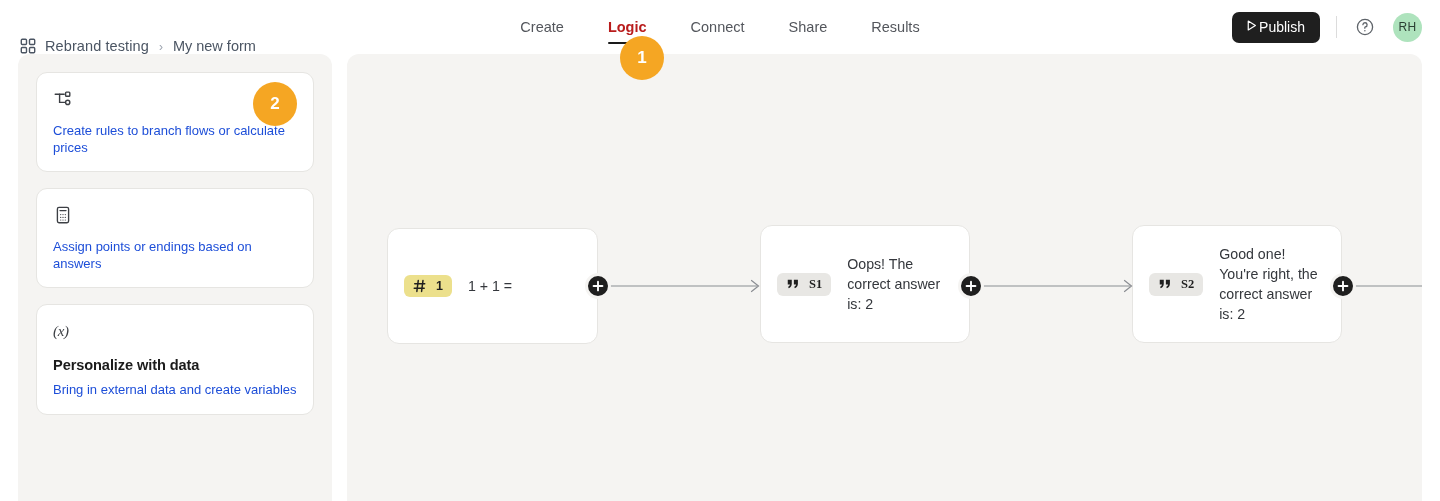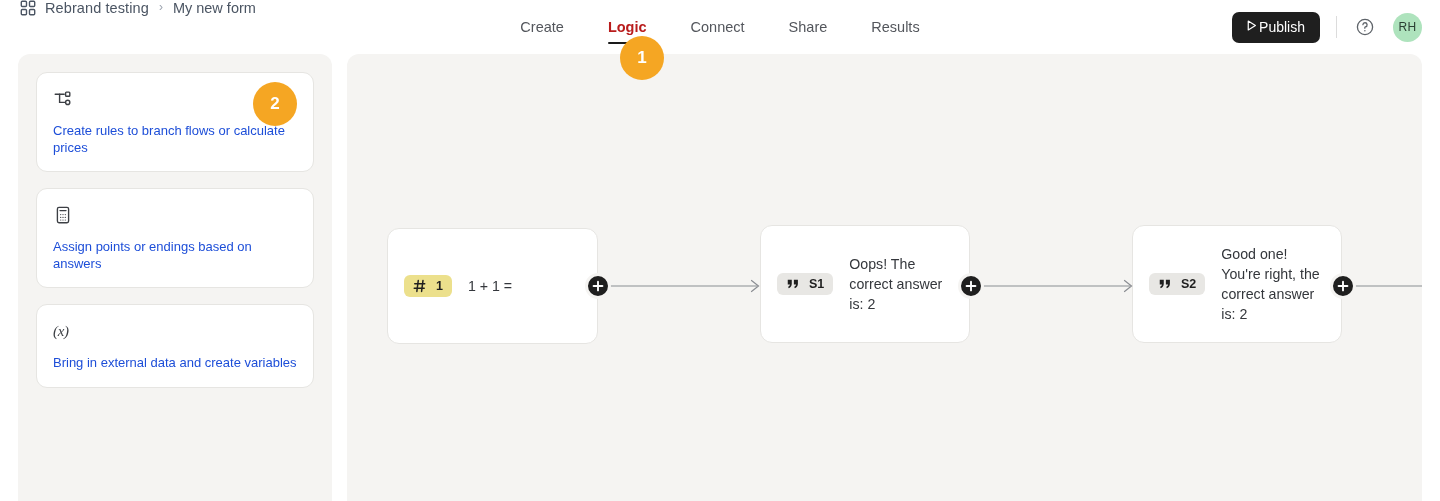--- a/index.html
+++ b/index.html
@@ -12,21 +12,21 @@
 
   
   .header {
     position: absolute; top: 0; left: 0;
     width: 1440px; height: 54px;
     background: #ffffff;
     display: flex; align-items: center;
   }
   .breadcrumb {
     position: absolute; left: 20px; top: 0; height: 54px;
-    display: flex; align-items: flex-start; gap: 9px;
+    display: flex; align-items: flex-end; gap: 9px;
   }
   .grid-icon { width: 16px; height: 16px; display: block; }
   .crumb-link {
     font-size: 14.5px; color: #4b5563; letter-spacing: .1px;
     white-space: nowrap;
   }
   .crumb-sep { font-size: 12px; color: #9ca3af; margin: 0 1px; }
   .crumb-current { font-size: 14.5px; color: #4b5563; white-space: nowrap; }
 
   .nav-tabs {
@@ -145,21 +145,21 @@
     padding: 0 16px;
   }
   .node-inner { display: flex; align-items: center; gap: 16px; }
   .chip {
     display: inline-flex; align-items: center; gap: 9px;
     border-radius: 6px; padding: 4px 9px;
     font-size: 12.5px; font-weight: bold; color: #1f1f1f;
     flex: none;
   }
   .chip.yellow { background: #ece08c; }
-  .chip.grey   { background: #e8e7e4; }
+  .chip.grey   { background: #e8e7e4; font-family: Liberation Serif, serif; }
   .chip svg { display: block; }
   .node-text {
     font-size: 14.2px; color: #34373c; line-height: 20px;
   }
   .plus-handle {
     position: absolute;
     width: 26px; height: 26px; border-radius: 50%;
     background: #1f1f1f; color: #ffffff;
     display: flex; align-items: center; justify-content: center;
     border: 3px solid #f5f4f2;
@@ -251,20 +251,21 @@
         <circle cx="7.7" cy="15.0" r=".62" fill="#3c3f44" stroke="none"></circle>
         <circle cx="10.0" cy="15.0" r=".62" fill="#3c3f44" stroke="none"></circle>
         <circle cx="12.3" cy="15.0" r=".62" fill="#3c3f44" stroke="none"></circle>
       </svg>
     </span>
     <div class="lcard-desc">Assign points or endings based on answers</div>
   </div>
 
   <div class="lcard">
     <div class="lcard-icon vx">(x)</div>
+    <div class="lcard-title">Personalize with data</div>
     <div class="lcard-desc">Bring in external data and create variables</div>
   </div>
 </aside>
 
 <div class="step-badge" id="badge-card">
   <span>2</span>
 </div>
 
 <main class="canvas">
   <div class="flow">

